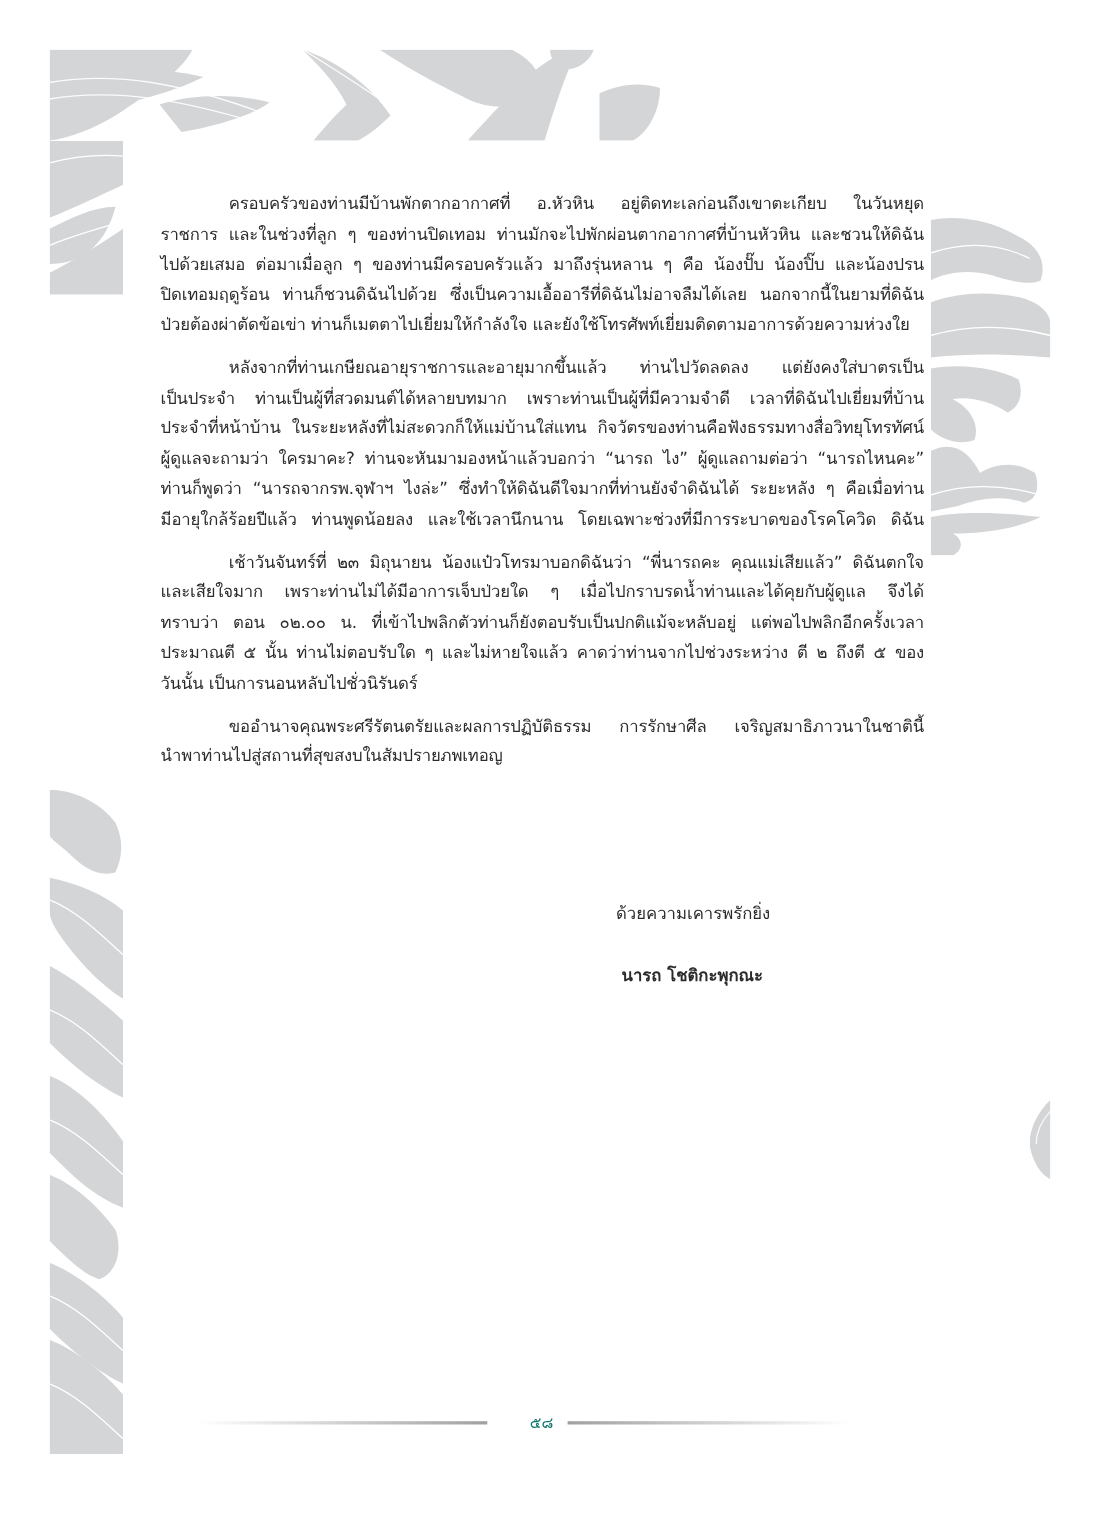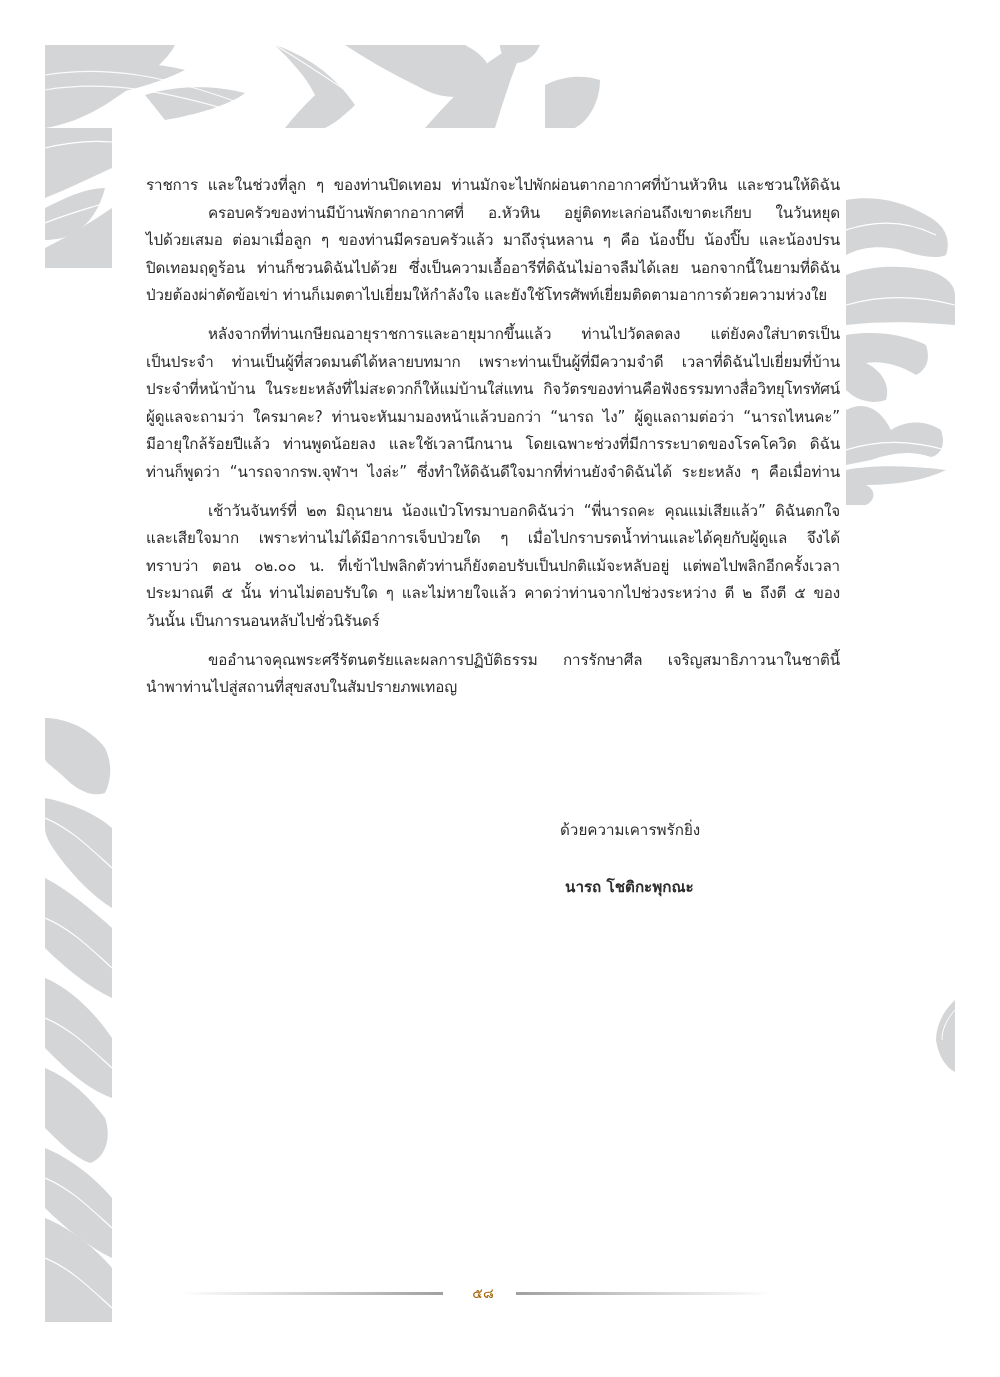--- a/index.html
+++ b/index.html
@@ -24,22 +24,22 @@
 
     .closing { position: absolute; left: 558px; top: 818px; font-size: 15.2px; }
     .closing .salutation { display: block; margin-bottom: 3px; margin-left: 2px; }
     .closing .signature { display: block; font-weight: bold; margin-left: 7px; margin-top: 33px; }
 
     .footer { position: absolute; left: 180px; top: 1284px; width: 600px; height: 20px; }
     .footer .rule-left { position: absolute; left: 0; top: 8px; width: 263px; height: 3px;
                          background: linear-gradient(to right, rgba(160,160,160,0), #a0a0a0); }
     .footer .rule-right { position: absolute; left: 336px; top: 8px; width: 256px; height: 3px;
                           background: linear-gradient(to right, #a0a0a0, rgba(160,160,160,0)); }
-    .footer .page-num { position: absolute; left: 283px; top: -2px; width: 40px; text-align: center;
-                        font-size: 14px; color: #a16207; }
+    .footer .page-num { position: absolute; left: 283px; top: -2px; width: 40px; text-align: right;
+                        font-size: 14px; color: #0f766e; }
   </style>
 </head>
 <body>
 
 <div class="deco deco-top">
   <svg viewBox="0 0 565 83" preserveAspectRatio="none">
     <g fill="#d4d5d7">
       <path d="M0 0 L130 0 C120 20 90 40 60 60 C40 72 20 80 0 83 Z"></path>
       <path d="M40 20 C70 15 110 18 140 25 C120 35 90 45 60 50 C50 40 45 30 40 20 Z"></path>
       <path d="M100 50 C130 40 170 40 200 48 C185 60 150 70 120 75 Z"></path>
@@ -112,33 +112,33 @@
 
 <div class="deco deco-right-small">
   <svg viewBox="0 0 19 72" preserveAspectRatio="none">
     <path d="M19 0 C8 10 0 25 0 40 C2 55 10 68 19 72 Z" fill="#d4d5d7"></path>
     <path d="M19 10 C10 20 6 30 6 40" stroke="#ffffff" stroke-width="1" fill="none"></path>
   </svg>
 </div>
 
 <div class="content">
   <p class="para" style="text-indent:0">
+    <span class="line first">ครอบครัวของท่านมีบ้านพักตากอากาศที่ อ.หัวหิน อยู่ติดทะเลก่อนถึงเขาตะเกียบ ในวันหยุด</span>
     <span class="line">ราชการ และในช่วงที่ลูก ๆ ของท่านปิดเทอม ท่านมักจะไปพักผ่อนตากอากาศที่บ้านหัวหิน และชวนให้ดิฉัน</span>
-    <span class="line first">ครอบครัวของท่านมีบ้านพักตากอากาศที่ อ.หัวหิน อยู่ติดทะเลก่อนถึงเขาตะเกียบ ในวันหยุด</span>
     <span class="line">ไปด้วยเสมอ ต่อมาเมื่อลูก ๆ ของท่านมีครอบครัวแล้ว มาถึงรุ่นหลาน ๆ คือ น้องปั๊บ น้องปิ๊บ และน้องปรน</span>
     <span class="line">ปิดเทอมฤดูร้อน ท่านก็ชวนดิฉันไปด้วย ซึ่งเป็นความเอื้ออารีที่ดิฉันไม่อาจลืมได้เลย นอกจากนี้ในยามที่ดิฉัน</span>
     <span class="line last">ป่วยต้องผ่าตัดข้อเข่า ท่านก็เมตตาไปเยี่ยมให้กำลังใจ และยังใช้โทรศัพท์เยี่ยมติดตามอาการด้วยความห่วงใย</span>
   </p>
   <p class="para" style="text-indent:0">
     <span class="line first">หลังจากที่ท่านเกษียณอายุราชการและอายุมากขึ้นแล้ว ท่านไปวัดลดลง แต่ยังคงใส่บาตรเป็น</span>
     <span class="line">เป็นประจำ ท่านเป็นผู้ที่สวดมนต์ได้หลายบทมาก เพราะท่านเป็นผู้ที่มีความจำดี เวลาที่ดิฉันไปเยี่ยมที่บ้าน</span>
     <span class="line">ประจำที่หน้าบ้าน ในระยะหลังที่ไม่สะดวกก็ให้แม่บ้านใส่แทน กิจวัตรของท่านคือฟังธรรมทางสื่อวิทยุโทรทัศน์</span>
     <span class="line">ผู้ดูแลจะถามว่า ใครมาคะ? ท่านจะหันมามองหน้าแล้วบอกว่า “นารถ ไง” ผู้ดูแลถามต่อว่า “นารถไหนคะ”</span>
+    <span class="line">ท่านก็พูดว่า “นารถจากรพ.จุฬาฯ ไงล่ะ” ซึ่งทำให้ดิฉันดีใจมากที่ท่านยังจำดิฉันได้ ระยะหลัง ๆ คือเมื่อท่าน</span>
     <span class="line">มีอายุใกล้ร้อยปีแล้ว ท่านพูดน้อยลง และใช้เวลานึกนาน โดยเฉพาะช่วงที่มีการระบาดของโรคโควิด ดิฉัน</span>
-    <span class="line">ท่านก็พูดว่า “นารถจากรพ.จุฬาฯ ไงล่ะ” ซึ่งทำให้ดิฉันดีใจมากที่ท่านยังจำดิฉันได้ ระยะหลัง ๆ คือเมื่อท่าน</span>
   </p>
   <p class="para" style="text-indent:0">
     <span class="line first">เช้าวันจันทร์ที่ ๒๓ มิถุนายน น้องแป๋วโทรมาบอกดิฉันว่า “พี่นารถคะ คุณแม่เสียแล้ว” ดิฉันตกใจ</span>
     <span class="line">และเสียใจมาก เพราะท่านไม่ได้มีอาการเจ็บป่วยใด ๆ เมื่อไปกราบรดน้ำท่านและได้คุยกับผู้ดูแล จึงได้</span>
     <span class="line">ทราบว่า ตอน ๐๒.๐๐ น. ที่เข้าไปพลิกตัวท่านก็ยังตอบรับเป็นปกติแม้จะหลับอยู่ แต่พอไปพลิกอีกครั้งเวลา</span>
     <span class="line">ประมาณตี ๕ นั้น ท่านไม่ตอบรับใด ๆ และไม่หายใจแล้ว คาดว่าท่านจากไปช่วงระหว่าง ตี ๒ ถึงตี ๕ ของ</span>
     <span class="line last">วันนั้น เป็นการนอนหลับไปชั่วนิรันดร์</span>
   </p>
   <p class="para" style="text-indent:0">
     <span class="line first">ขออำนาจคุณพระศรีรัตนตรัยและผลการปฏิบัติธรรม การรักษาศีล เจริญสมาธิภาวนาในชาตินี้</span>

